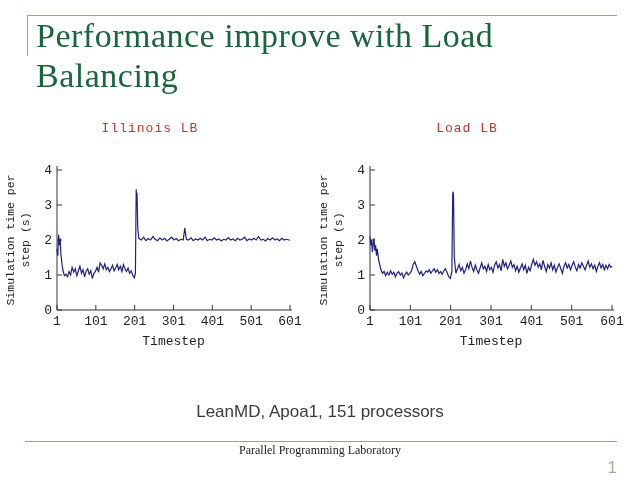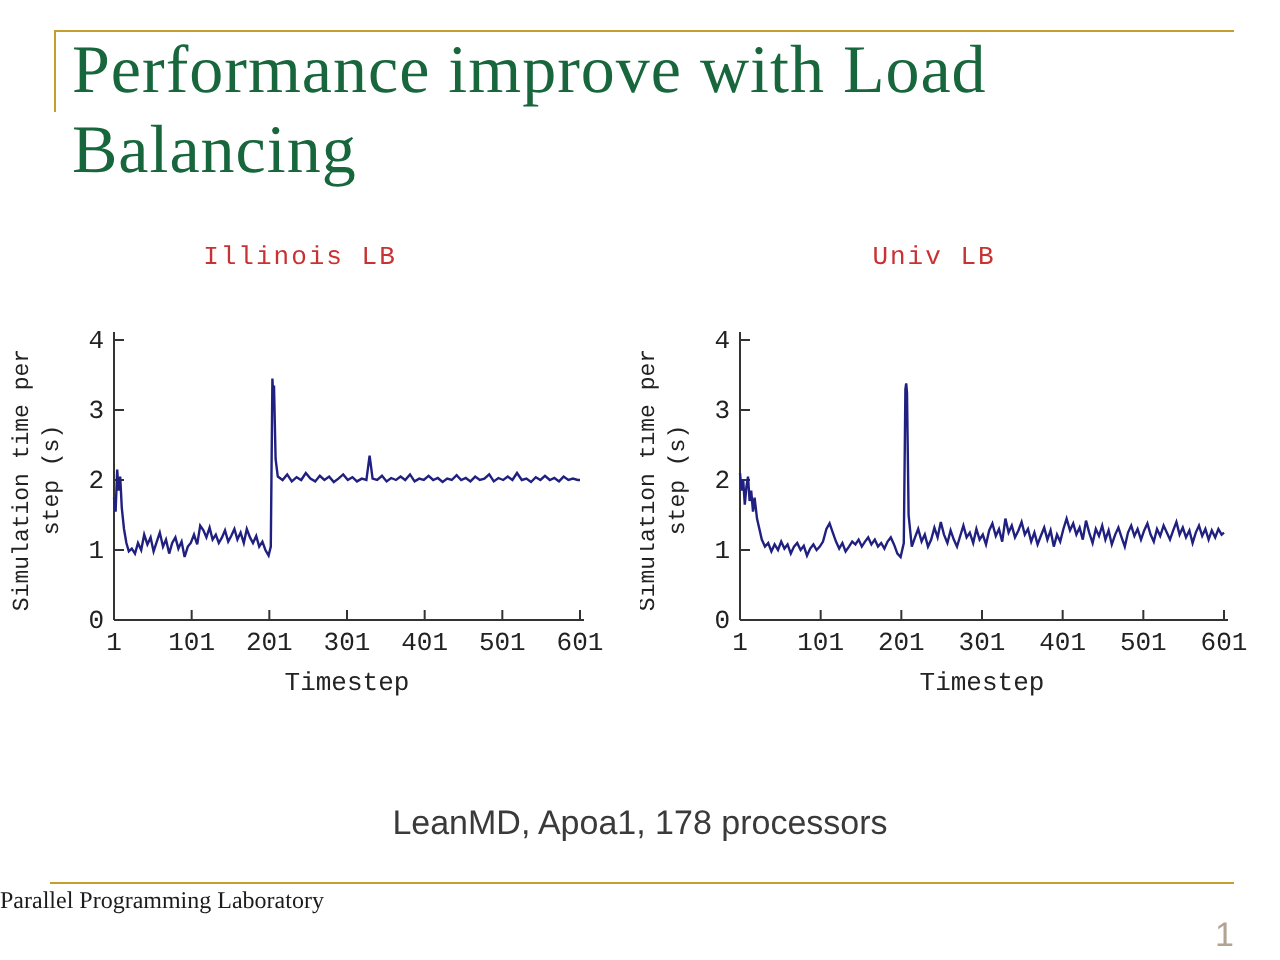--- a/index.html
+++ b/index.html
@@ -23,42 +23,42 @@
   .chart-title.right{left:352px;width:230px;}
   .chart{position:absolute;width:320px;height:215px;}
   #chart0{left:0px;top:150px;}
   #chart1{left:320px;top:150px;}
   .caption{
     position:absolute;left:0;top:402px;width:640px;text-align:center;
     font-family:"Liberation Sans", sans-serif;font-size:17px;color:#3a3a3a;
   }
   .footer-rule{position:absolute;left:25px;top:441px;width:592px;height:1px;background:#c49f2d;}
   .footer{
-    position:absolute;left:0;top:444px;width:640px;text-align:left;
+    position:absolute;left:0;top:444px;width:640px;text-align:center;
     font-family:"Liberation Serif", serif;font-size:12px;line-height:13px;color:#1c1c1c;
   }
   .page-number{
     position:absolute;right:23px;top:458px;
     font-family:"Liberation Sans", sans-serif;font-size:17px;color:#b4a292;
   }
   svg text{
     font-family:"Liberation Mono","DejaVu Sans Mono",monospace;
     fill:#222222;
   }
 </style>
 </head>
 <body>
 
 <div class="slide">
   <div class="top-rule"></div>
   <div class="left-stub"></div>
   <h1 class="title">Performance improve with Load Balancing</h1>
 
   <div class="chart-title left">Illinois LB</div>
-  <div class="chart-title right">Univ LB</div>
+  <div class="chart-title right">Load LB</div>
 
   <div class="chart" id="chart0"><svg width="320" height="215" viewBox="0 0 320 215">
         <line x1="57" y1="16" x2="57" y2="160" stroke="#333333" stroke-width="1"></line>
         <line x1="57" y1="160" x2="292" y2="160" stroke="#333333" stroke-width="1"></line>
         <line x1="57" y1="160" x2="62" y2="160" stroke="#333333" stroke-width="1"></line>
         <text x="52" y="164" text-anchor="end" font-size="13">0</text>
         <line x1="57" y1="125" x2="62" y2="125" stroke="#333333" stroke-width="1"></line>
         <text x="52" y="129" text-anchor="end" font-size="13">1</text>
         <line x1="57" y1="90" x2="62" y2="90" stroke="#333333" stroke-width="1"></line>
         <text x="52" y="94" text-anchor="end" font-size="13">2</text>
@@ -111,20 +111,20 @@
         <line x1="251.66666666666666" y1="160" x2="251.66666666666666" y2="155" stroke="#333333" stroke-width="1"></line>
         <text x="251.66666666666666" y="175" text-anchor="middle" font-size="13">501</text>
         <line x1="292" y1="160" x2="292" y2="155" stroke="#333333" stroke-width="1"></line>
         <text x="292" y="175" text-anchor="middle" font-size="13">601</text>
         <text x="7" y="90" text-anchor="middle" font-size="11.5" transform="rotate(-90 7 90)">Simulation time per</text>
         <text x="22" y="90" text-anchor="middle" font-size="11.5" transform="rotate(-90 22 90)">step (s)</text>
         <text x="171" y="195" text-anchor="middle" font-size="13">Timestep</text>
         <polyline points="50.0,86.5 50.8,95.3 51.6,90.0 52.4,102.3 53.2,93.5 54.0,88.3 54.8,100.5 55.6,95.3 56.5,105.8 57.3,98.8 58.5,109.3 59.7,114.5 60.9,119.8 62.5,123.3 64.1,121.5 65.7,125.7 67.3,122.2 69.0,125.0 70.6,120.8 72.2,124.3 73.8,122.2 75.4,126.8 77.0,123.3 78.6,121.5 80.3,125.0 81.9,122.9 83.5,127.8 85.1,124.3 86.7,122.2 88.3,125.0 89.9,123.3 91.5,120.8 93.2,114.5 94.8,111.7 96.4,116.3 98.0,120.8 99.6,124.3 101.2,121.5 102.8,125.7 104.5,123.3 106.1,120.8 107.7,122.2 109.3,119.8 110.9,123.3 112.5,120.8 114.1,118.7 115.7,122.2 117.4,119.8 119.0,123.3 120.6,121.5 122.2,124.3 123.8,120.8 125.4,118.7 127.0,122.2 128.7,126.8 130.3,128.5 131.9,121.5 132.7,44.5 133.1,41.7 133.5,46.3 134.3,107.5 135.9,123.3 137.5,118.7 139.1,114.5 140.8,120.8 142.4,117.3 144.0,123.3 145.6,119.8 147.2,113.8 148.8,118.7 150.4,111.0 152.0,117.3 153.7,121.5 155.3,115.2 156.9,119.8 158.5,123.3 160.1,118.0 161.7,112.8 163.3,118.7 164.9,116.3 166.6,121.5 168.2,114.5 169.8,119.8 171.4,117.3 173.0,122.2 174.6,115.2 176.2,111.7 177.9,118.0 179.5,114.5 181.1,120.8 182.7,109.3 184.3,116.3 185.9,112.8 187.5,118.7 189.2,115.2 190.8,111.0 192.4,117.3 194.0,114.5 195.6,120.8 197.2,116.3 198.8,122.2 200.4,118.0 202.1,113.8 203.7,119.8 205.3,115.2 206.9,123.3 208.5,117.3 210.1,120.8 211.7,114.5 213.3,109.3 215.0,115.2 216.6,111.7 218.2,117.3 219.8,113.8 221.4,119.8 223.0,110.3 224.6,116.3 226.3,121.5 227.9,114.5 229.5,118.0 231.1,112.8 232.7,119.8 234.3,115.2 235.9,122.2 237.6,117.3 239.2,113.8 240.8,118.7 242.4,123.3 244.0,116.3 245.6,112.8 247.2,118.0 248.8,114.5 250.5,119.8 252.1,115.2 253.7,111.7 255.3,117.3 256.9,120.8 258.5,114.5 260.1,118.0 261.8,112.8 263.4,116.3 265.0,119.8 266.6,115.2 268.2,111.0 269.8,117.3 271.4,113.8 273.0,118.7 274.7,115.2 276.3,121.5 277.9,116.3 279.5,112.8 281.1,118.0 282.7,114.5 284.3,119.8 285.9,115.2 287.6,118.7 289.2,114.5 290.8,117.3 292.0,116.3" fill="none" stroke="#202080" stroke-width="1.2"></polyline>
       </svg></div>
 
-  <div class="caption">LeanMD, Apoa1, 178 processors</div>
+  <div class="caption">LeanMD, Apoa1, 151 processors</div>
 
   <div class="footer-rule"></div>
   <div class="footer">
     <div>Parallel Programming Laboratory</div>
   </div>
   <div class="page-number">1</div>
 </div>
 
 </body></html>

